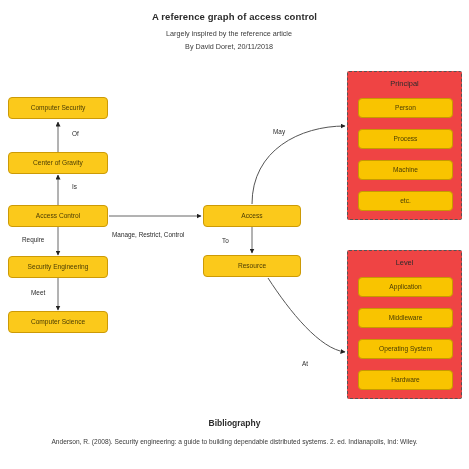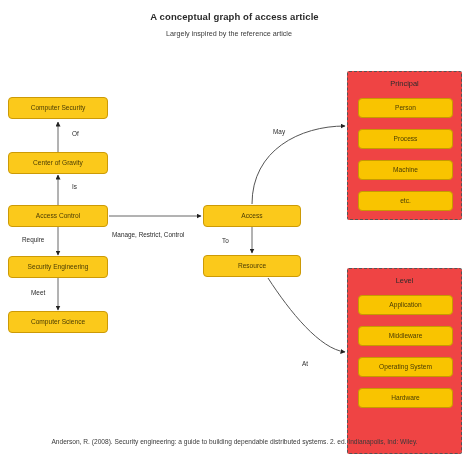--- a/index.html
+++ b/index.html
@@ -110,22 +110,23 @@
     width: 469px;
     height: 469px;
     pointer-events: none;
   }
 </style>
 </head>
 <body>
 
 <div id="canvas">
 
-  <div class="title">A conceptual graph of access article</div>
+  <div class="title">A reference graph of access control</div>
   <div class="subtitle s1">Largely inspired by the reference article</div>
+  <div class="subtitle s2">By David Doret, 20/11/2018</div>
 
   <svg class="edges" viewBox="0 0 469 469">
     <defs>
       <marker id="arrow" viewBox="0 0 10 10" refX="9" refY="5" markerWidth="5" markerHeight="5" orient="auto-start-reverse">
         <path d="M 0 0 L 10 5 L 0 10 z" fill="#222222"></path>
       </marker>
     </defs>
 
     <line x1="58" y1="152" x2="58" y2="122" stroke="#666666" stroke-width="1" marker-end="url(#arrow)"></line>
 
@@ -185,31 +186,32 @@
       <span>Process</span>
     </div>
     <div class="node plain" style="left:10px; top:88px; width:95px; height:20px;">
       <span>Machine</span>
     </div>
     <div class="node plain" style="left:10px; top:119px; width:95px; height:20px;">
       <span>etc.</span>
     </div>
   </div>
 
-  <div class="group" style="left:347px; top:268px; width:115px; height:186px;">
+  <div class="group" style="left:347px; top:250px; width:115px; height:149px;">
     <div class="group-title">Level</div>
     <div class="node plain" style="left:10px; top:26px; width:95px; height:20px;">
       <span>Application</span>
     </div>
     <div class="node plain" style="left:10px; top:57px; width:95px; height:20px;">
       <span>Middleware</span>
     </div>
     <div class="node plain" style="left:10px; top:88px; width:95px; height:20px;">
       <span>Operating System</span>
     </div>
     <div class="node plain" style="left:10px; top:119px; width:95px; height:20px;">
       <span>Hardware</span>
     </div>
   </div>
 
+  <div class="biblio-title">Bibliography</div>
   <div class="biblio-text">Anderson, R. (2008). Security engineering: a guide to building dependable distributed systems. 2. ed. Indianapolis, Ind: Wiley.</div>
 
 </div>
 
 </body></html>

